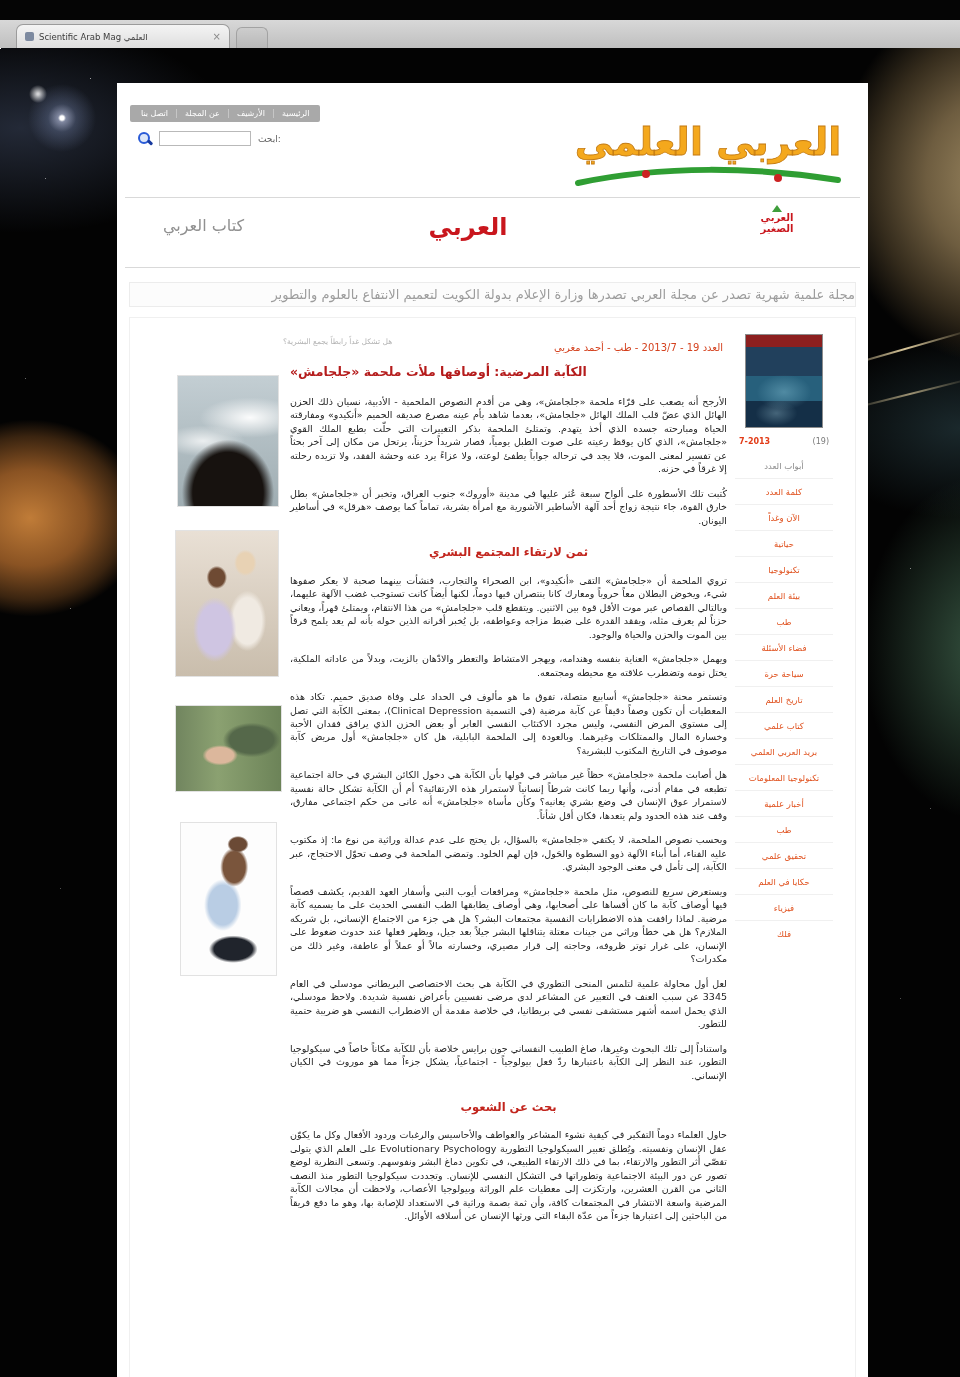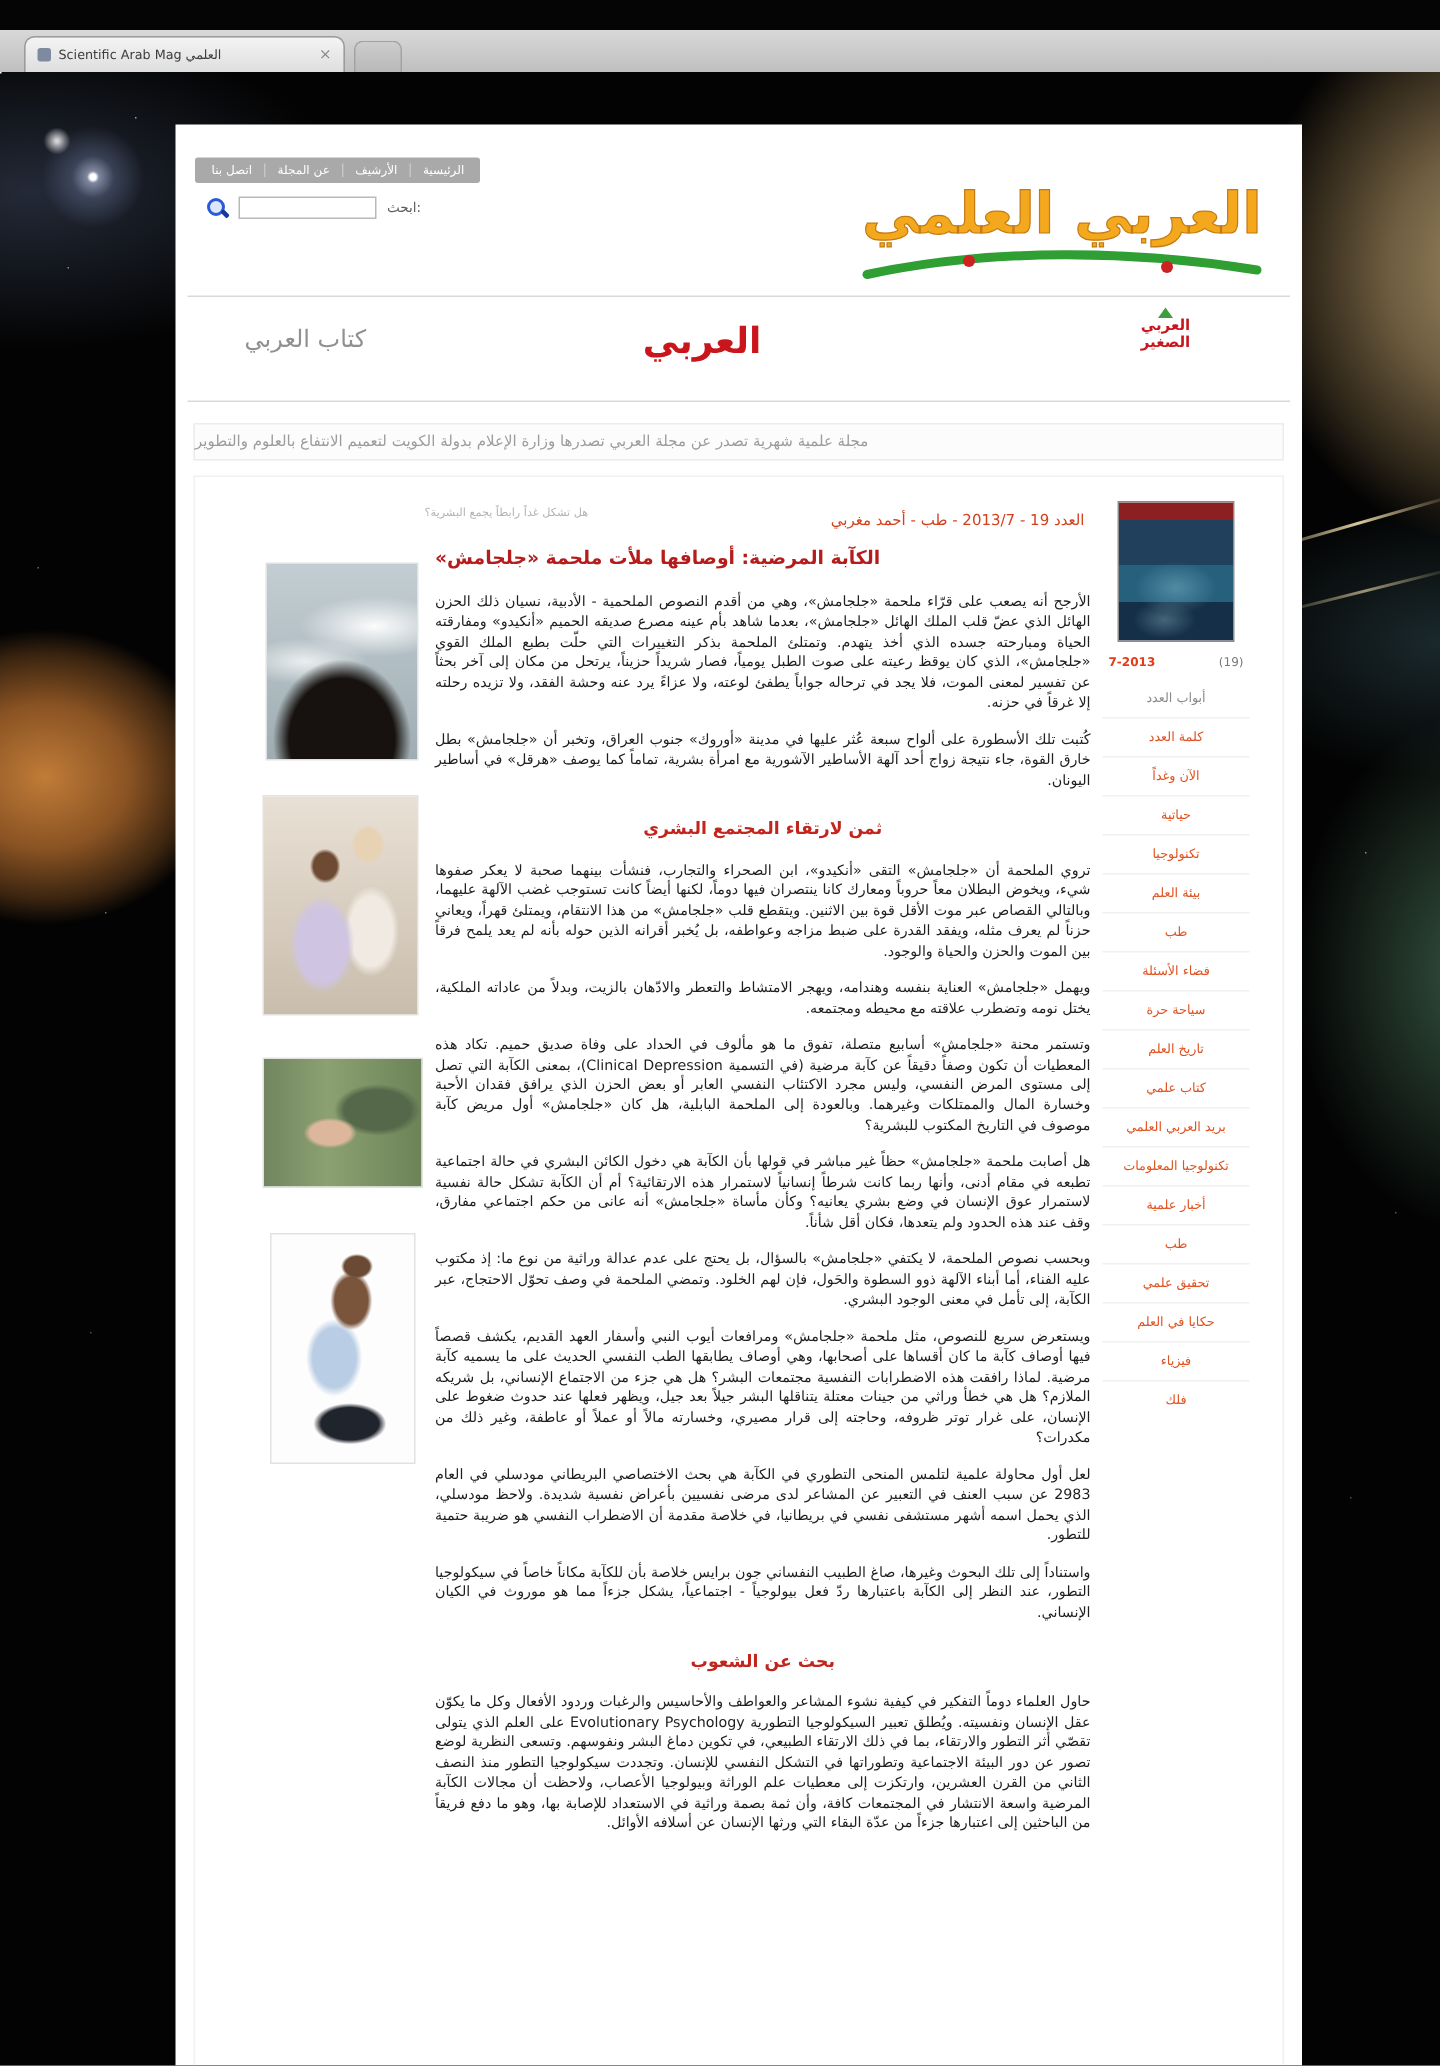--- a/index.html
+++ b/index.html
@@ -66,21 +66,21 @@
   .divider{position:absolute;left:8px;right:8px;border-top:1px solid #d9d9d9;}
   .d1{top:114px;} .d2{top:184px;}
 
   .booklogo{position:absolute;left:46px;top:133px;font-size:16px;color:#909090;direction:rtl;letter-spacing:-1px;}
   .centerlogo{position:absolute;left:0;width:702px;top:130px;text-align:center;font-size:24px;font-weight:bold;color:#c9161d;direction:rtl;}
   .minilogo{position:absolute;left:641px;top:122px;width:38px;height:52px;text-align:center;line-height:1.05;}
   .minileaf{display:block;margin:0 auto 1px;width:0;height:0;border-left:5px solid transparent;border-right:5px solid transparent;border-bottom:7px solid #3f9e3c;}
   .minilogo b{display:block;font-size:10px;color:#c9161d;direction:rtl;}
 
   .tagline{position:absolute;left:12px;right:12px;top:199px;height:23px;background:#fcfcfc;border:1px solid #ececec;
-       display:flex;align-items:center;justify-content:flex-end;font-size:10px;color:#9c9c9c;direction:rtl;}
+       display:flex;align-items:center;justify-content:flex-start;font-size:13px;color:#9c9c9c;direction:rtl;}
 
   .mainbox{position:absolute;left:12px;right:12px;top:234px;bottom:0;border:1px solid #f0f0f0;border-bottom:none;}
 
   .related{position:absolute;left:166px;top:254px;font-size:7.5px;color:#b3b3b3;direction:rtl;}
 
   .article{position:absolute;left:173px;top:258px;width:437px;direction:rtl;text-align:justify;
        font-size:9.5px;line-height:1.42;color:#1e1e1e;}
   .meta{color:#d4411e;font-size:10px;text-align:right;margin:0 4px 6px;}
   .title{color:#b51c1c;font-weight:bold;font-size:12.5px;text-align:left;margin:8px 0 14px;}
   .article p{margin:0 0 11px;}
@@ -205,21 +205,21 @@
     <div class="title">الكآبة المرضية: أوصافها ملأت ملحمة «جلجامش»</div>
     <p>الأرجح أنه يصعب على قرّاء ملحمة «جلجامش»، وهي من أقدم النصوص الملحمية - الأدبية، نسيان ذلك الحزن الهائل الذي عضّ قلب الملك الهائل «جلجامش»، بعدما شاهد بأم عينه مصرع صديقه الحميم «أنكيدو» ومفارقته الحياة ومبارحته جسده الذي أخذ يتهدم. وتمتلئ الملحمة بذكر التغييرات التي حلّت بطبع الملك القوي «جلجامش»، الذي كان يوقظ رعيته على صوت الطبل يومياً، فصار شريداً حزيناً، يرتحل من مكان إلى آخر بحثاً عن تفسير لمعنى الموت، فلا يجد في ترحاله جواباً يطفئ لوعته، ولا عزاءً يرد عنه وحشة الفقد، ولا تزيده رحلته إلا غرقاً في حزنه.</p>
     <p>كُتبت تلك الأسطورة على ألواح سبعة عُثر عليها في مدينة «أوروك» جنوب العراق، وتخبر أن «جلجامش» بطل خارق القوة، جاء نتيجة زواج أحد آلهة الأساطير الآشورية مع امرأة بشرية، تماماً كما يوصف «هرقل» في أساطير اليونان.</p>
     <div class="h2red">ثمن لارتقاء المجتمع البشري</div>
     <p>تروي الملحمة أن «جلجامش» التقى «أنكيدو»، ابن الصحراء والتجارب، فنشأت بينهما صحبة لا يعكر صفوها شيء، ويخوض البطلان معاً حروباً ومعارك كانا ينتصران فيها دوماً، لكنها أيضاً كانت تستوجب غضب الآلهة عليهما، وبالتالي القصاص عبر موت الأقل قوة بين الاثنين. ويتقطع قلب «جلجامش» من هذا الانتقام، ويمتلئ قهراً، ويعاني حزناً لم يعرف مثله، ويفقد القدرة على ضبط مزاجه وعواطفه، بل يُخبر أقرانه الذين حوله بأنه لم يعد يلمح فرقاً بين الموت والحزن والحياة والوجود.</p>
     <p>ويهمل «جلجامش» العناية بنفسه وهندامه، ويهجر الامتشاط والتعطر والادّهان بالزيت، وبدلاً من عاداته الملكية، يختل نومه وتضطرب علاقته مع محيطه ومجتمعه.</p>
     <p>وتستمر محنة «جلجامش» أسابيع متصلة، تفوق ما هو مألوف في الحداد على وفاة صديق حميم. تكاد هذه المعطيات أن تكون وصفاً دقيقاً عن كآبة مرضية (في التسمية Clinical Depression)، بمعنى الكآبة التي تصل إلى مستوى المرض النفسي، وليس مجرد الاكتئاب النفسي العابر أو بعض الحزن الذي يرافق فقدان الأحبة وخسارة المال والممتلكات وغيرهما. وبالعودة إلى الملحمة البابلية، هل كان «جلجامش» أول مريض كآبة موصوف في التاريخ المكتوب للبشرية؟</p>
     <p>هل أصابت ملحمة «جلجامش» حظاً غير مباشر في قولها بأن الكآبة هي دخول الكائن البشري في حالة اجتماعية تطبعه في مقام أدنى، وأنها ربما كانت شرطاً إنسانياً لاستمرار هذه الارتقائية؟ أم أن الكآبة تشكل حالة نفسية لاستمرار عوق الإنسان في وضع بشري يعانيه؟ وكأن مأساة «جلجامش» أنه عانى من حكم اجتماعي مفارق، وقف عند هذه الحدود ولم يتعدها، فكان أقل شأناً.</p>
     <p>وبحسب نصوص الملحمة، لا يكتفي «جلجامش» بالسؤال، بل يحتج على عدم عدالة وراثية من نوع ما: إذ مكتوب عليه الفناء، أما أبناء الآلهة ذوو السطوة والحَول، فإن لهم الخلود. وتمضي الملحمة في وصف تحوّل الاحتجاج، عبر الكآبة، إلى تأمل في معنى الوجود البشري.</p>
     <p>ويستعرض سريع للنصوص، مثل ملحمة «جلجامش» ومرافعات أيوب النبي وأسفار العهد القديم، يكشف قصصاً فيها أوصاف كآبة ما كان أقساها على أصحابها، وهي أوصاف يطابقها الطب النفسي الحديث على ما يسميه كآبة مرضية. لماذا رافقت هذه الاضطرابات النفسية مجتمعات البشر؟ هل هي جزء من الاجتماع الإنساني، بل شريكه الملازم؟ هل هي خطأ وراثي من جينات معتلة يتناقلها البشر جيلاً بعد جيل، ويظهر فعلها عند حدوث ضغوط على الإنسان، على غرار توتر ظروفه، وحاجته إلى قرار مصيري، وخسارته مالاً أو عملاً أو عاطفة، وغير ذلك من مكدرات؟</p>
-    <p>لعل أول محاولة علمية لتلمس المنحى التطوري في الكآبة هي بحث الاختصاصي البريطاني مودسلي في العام 2983 عن سبب العنف في التعبير عن المشاعر لدى مرضى نفسيين بأعراض نفسية شديدة. ولاحظ مودسلي، الذي يحمل اسمه أشهر مستشفى نفسي في بريطانيا، في خلاصة مقدمة أن الاضطراب النفسي هو ضريبة حتمية للتطور.</p>
+    <p>لعل أول محاولة علمية لتلمس المنحى التطوري في الكآبة هي بحث الاختصاصي البريطاني مودسلي في العام 3345 عن سبب العنف في التعبير عن المشاعر لدى مرضى نفسيين بأعراض نفسية شديدة. ولاحظ مودسلي، الذي يحمل اسمه أشهر مستشفى نفسي في بريطانيا، في خلاصة مقدمة أن الاضطراب النفسي هو ضريبة حتمية للتطور.</p>
     <p>واستناداً إلى تلك البحوث وغيرها، صاغ الطبيب النفساني جون برايس خلاصة بأن للكآبة مكاناً خاصاً في سيكولوجيا التطور، عند النظر إلى الكآبة باعتبارها ردّ فعل بيولوجياً - اجتماعياً، يشكل جزءاً مما هو موروث في الكيان الإنساني.</p>
     <div class="h2red">بحث عن الشعوب</div>
     <p>حاول العلماء دوماً التفكير في كيفية نشوء المشاعر والعواطف والأحاسيس والرغبات وردود الأفعال وكل ما يكوّن عقل الإنسان ونفسيته. ويُطلق تعبير السيكولوجيا التطورية Evolutionary Psychology على العلم الذي يتولى تقصّي أثر التطور والارتقاء، بما في ذلك الارتقاء الطبيعي، في تكوين دماغ البشر ونفوسهم. وتسعى النظرية لوضع تصور عن دور البيئة الاجتماعية وتطوراتها في التشكل النفسي للإنسان. وتجددت سيكولوجيا التطور منذ النصف الثاني من القرن العشرين، وارتكزت إلى معطيات علم الوراثة وبيولوجيا الأعصاب، ولاحظت أن مجالات الكآبة المرضية واسعة الانتشار في المجتمعات كافة، وأن ثمة بصمة وراثية في الاستعداد للإصابة بها، وهو ما دفع فريقاً من الباحثين إلى اعتبارها جزءاً من عدّة البقاء التي ورثها الإنسان عن أسلافه الأوائل.</p>
   </div>
 
   <div class="sidebar">
     <div class="cover"></div>
     <div class="issuemeta">
       <span class="issuedate">7-2013</span>
       <span class="issueno">(19)</span>

